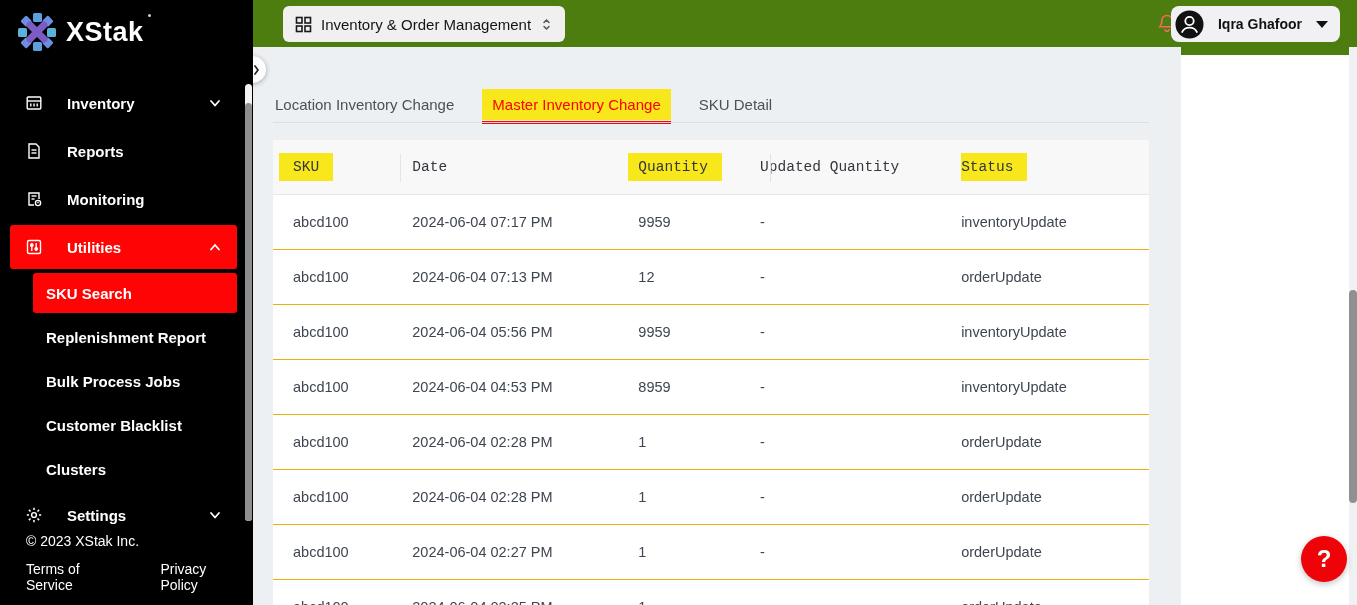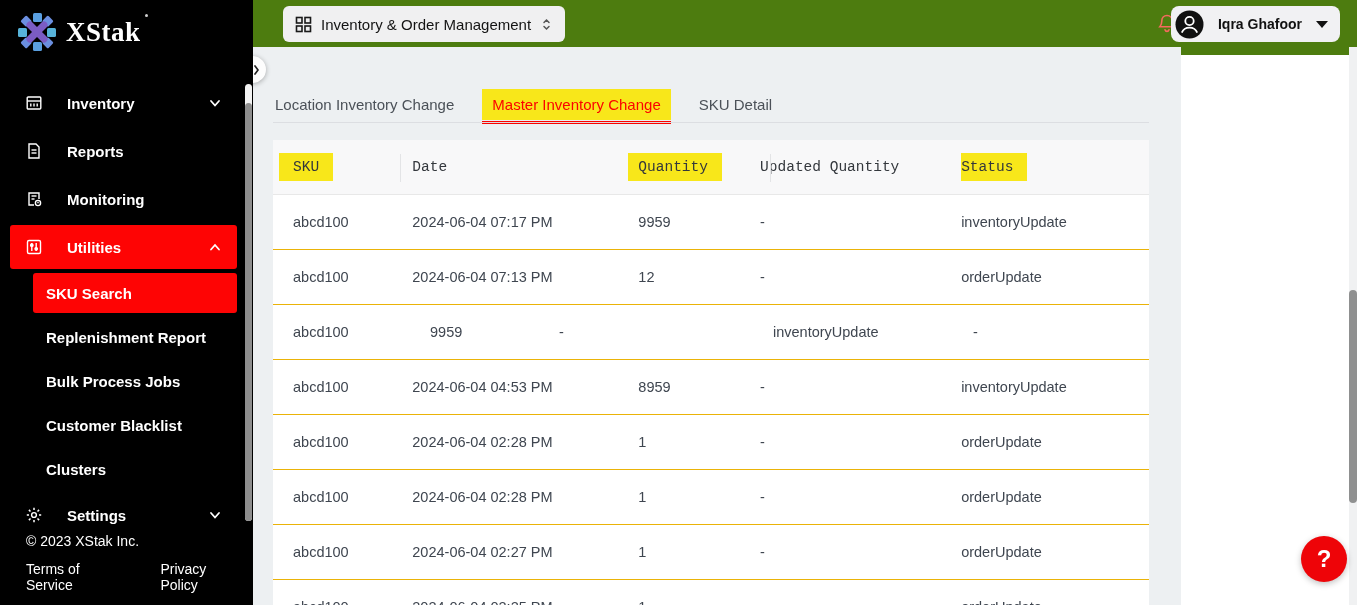--- a/index.html
+++ b/index.html
@@ -1,21 +1,21 @@
 <!DOCTYPE html>
 <html><head>
 <meta charset="utf-8">
 <style>
   * { margin:0; padding:0; box-sizing:border-box; }
   html,body { width:1357px; height:605px; overflow:hidden; font-family:"Liberation Sans", sans-serif; background:#fff; }
   .app { position:relative; width:1357px; height:605px; }
 
   
   .sidebar { position:absolute; left:0; top:0; width:253px; height:605px; background:#000; color:#fff; z-index:5; }
-  .logo { position:absolute; left:16px; top:11px; display:flex; align-items:center; gap:8px;font-family:Liberation Serif, serif; }
+  .logo { position:absolute; left:16px; top:11px; display:flex; align-items:center; gap:8px; }
   .logo-text { font-size:27px; font-weight:700; color:#fff; letter-spacing:.5px; position:relative; }
   .tm-dot { position:absolute; right:-7px; top:3px; width:3px; height:3px; border-radius:50%; background:#cfcfcf; }
   .nav { position:absolute; left:0; top:81px; right:0; }
   .nav-item { height:44px; margin:0 16px 4px 10px; padding:0 15px; display:flex; align-items:center; border-radius:3px; cursor:pointer; }
   .nav-item .lbl { margin-left:24px; font-size:15px; font-weight:600; color:#fff; }
   .nav-item .chev { margin-left:auto; }
   .nav-item.active { background:#fe0404; }
   .sub-item { height:40px; margin:0 16px 4px 33px; padding:0 13px; display:flex; align-items:center; border-radius:3px; cursor:pointer; }
   .sub-item .lbl { font-size:15px; font-weight:600; color:#fff; }
   .sub-item.active { background:#fe0404; }
@@ -273,20 +273,21 @@
           <div class="trow">
             <div class="cell c0">abcd100</div>
             <div class="cell c1">2024-06-04 07:13 PM</div>
             <div class="cell c2">12</div>
             <div class="cell c3">-</div>
             <div class="cell c4">orderUpdate</div>
             <div class="cell c5">-</div>
           </div>
           <div class="trow">
             <div class="cell c0">abcd100</div>
+            <div class="cell c1">2024-06-04 05:56 PM</div>
             <div class="cell c2">9959</div>
             <div class="cell c3">-</div>
             <div class="cell c4">inventoryUpdate</div>
             <div class="cell c5">-</div>
           </div>
           <div class="trow">
             <div class="cell c0">abcd100</div>
             <div class="cell c1">2024-06-04 04:53 PM</div>
             <div class="cell c2">8959</div>
             <div class="cell c3">-</div>

